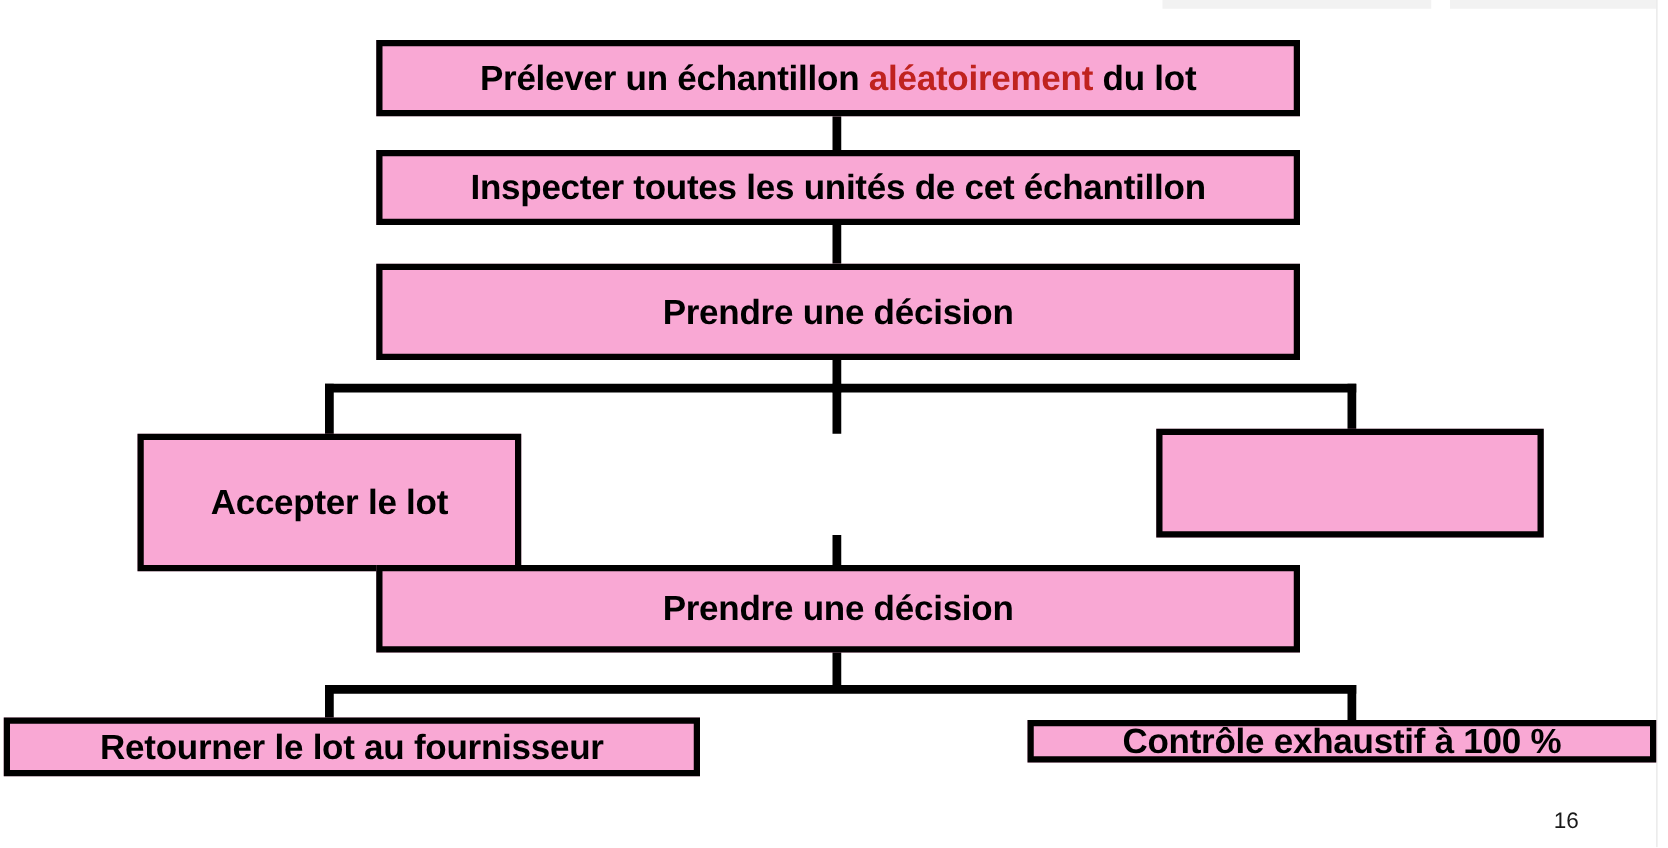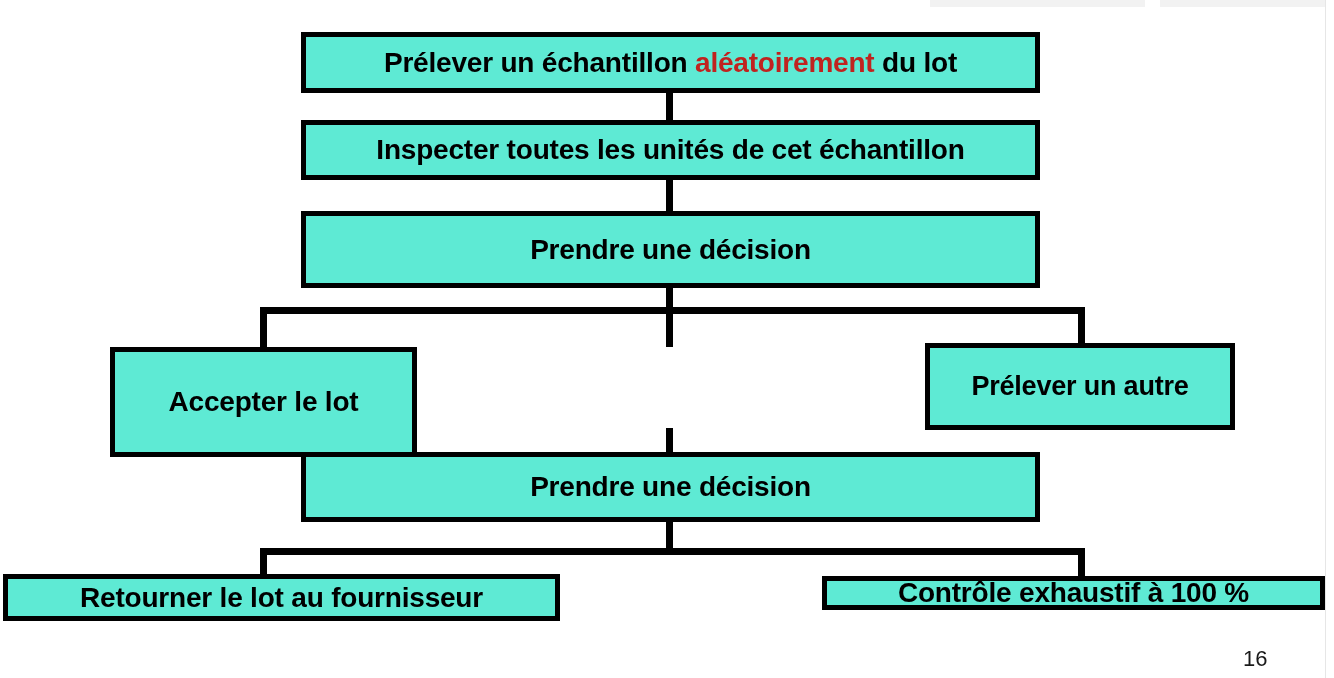--- a/index.html
+++ b/index.html
@@ -33,21 +33,21 @@
     top: 0;
     left: 1325px;
     width: 1px;
     height: 678px;
     background: #e6e6e6;
   }
 
   .node {
     position: absolute;
     box-sizing: border-box;
-    background: #5eead4;
+    background: #f9a8d4;
     border: 5px solid #000000;
     display: flex;
     align-items: center;
     justify-content: center;
     text-align: center;
     color: #000000;
     font-weight: bold;
     letter-spacing: -0.2px;
     line-height: 1.12;
   }
@@ -56,21 +56,21 @@
   .f27 { font-size: 27px; }
   .f28 { font-size: 28px; }
 
   .connector {
     position: absolute;
     background: #000000;
   }
 
   .page-number {
     position: absolute;
-    font-size: 22px;
+    font-size: 18px;
     font-weight: normal;
     color: #1a1a1a;
     font-family: "Liberation Sans", sans-serif;
   }
 </style>
 </head>
 <body>
 
 <div id="slide">
 
@@ -113,21 +113,20 @@
   <div class="node f28" style="left:301px; top:211px; width:739px; height:77px;">
     <span class="label">Prendre une décision</span>
   </div>
 
   <div class="node f28" style="left:110px; top:347px; width:307px; height:110px;">
     <span class="label">Accepter le lot</span>
   </div>
 
 
   <div class="node f27" style="left:925px; top:343px; width:310px; height:87px; flex-direction:column;">
-    <span class="label">Prélever un autre</span>
   </div>
 
   <div class="node f28" style="left:301px; top:452px; width:739px; height:70px;">
     <span class="label">Prendre une décision</span>
   </div>
 
   <div class="node f28" style="left:3px; top:574px; width:557px; height:47px;">
     <span class="label">Retourner le lot au fournisseur</span>
   </div>
 

